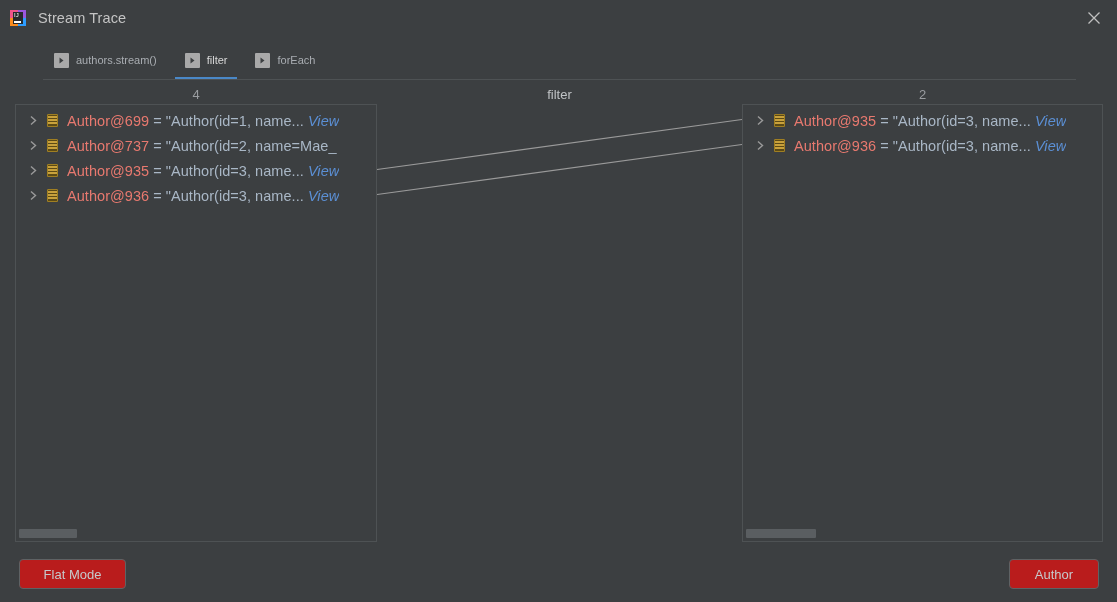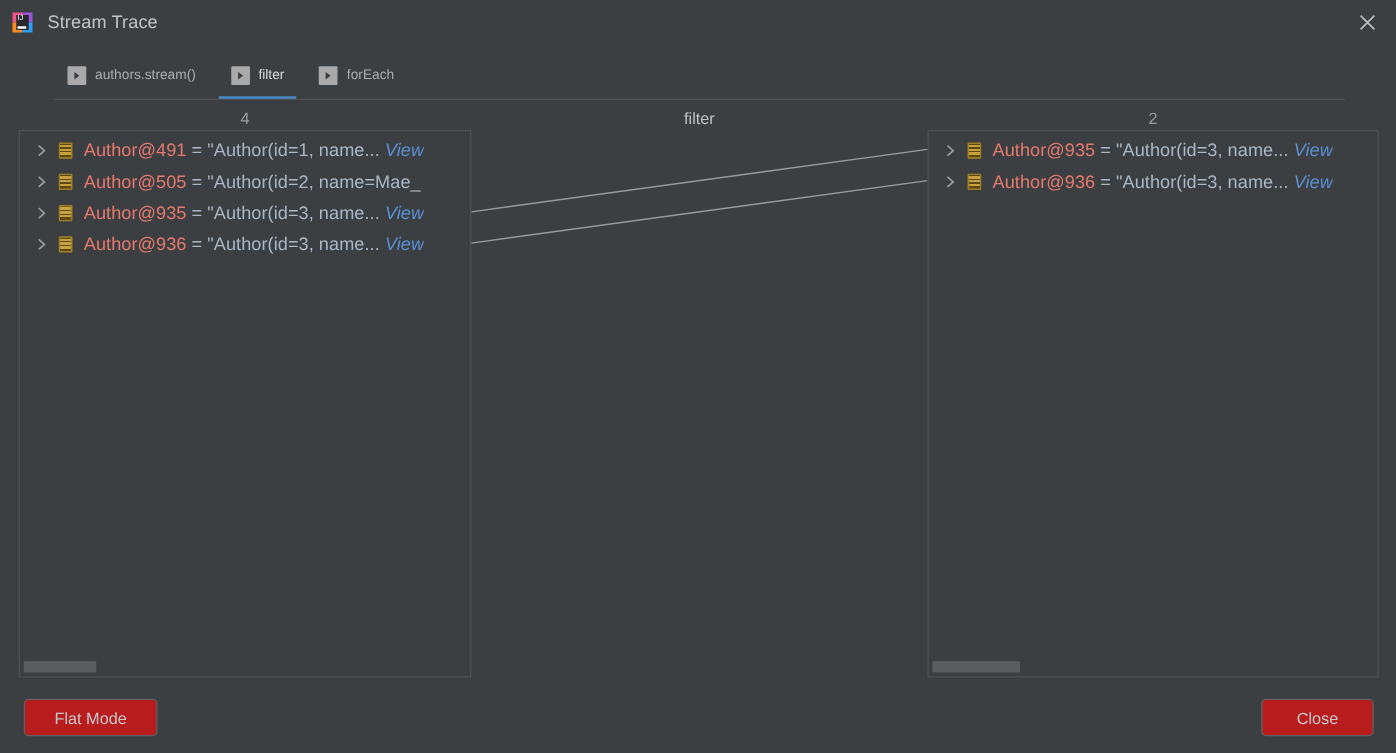--- a/index.html
+++ b/index.html
@@ -338,34 +338,34 @@
     <div class="rows">
 
       <div class="row">
         <span class="chevron">
           <svg width="9" height="11" viewBox="0 0 9 11">
               <path d="M2 1.5 L6.5 5.5 L2 9.5" stroke="#9a9a9a" stroke-width="1.4" fill="none"></path>
             </svg>
         </span>
         <span class="array-icon"></span>
         <span class="row-text">
-          <span class="ref">Author@491</span><span class="eq"> = </span><span class="val">"Author(id=1, name...</span>
+          <span class="ref">Author@699</span><span class="eq"> = </span><span class="val">"Author(id=1, name...</span>
           <span class="view">View</span>
         </span>
       </div>
 
       <div class="row">
         <span class="chevron">
           <svg width="9" height="11" viewBox="0 0 9 11">
               <path d="M2 1.5 L6.5 5.5 L2 9.5" stroke="#9a9a9a" stroke-width="1.4" fill="none"></path>
             </svg>
         </span>
         <span class="array-icon"></span>
         <span class="row-text">
-          <span class="ref">Author@505</span><span class="eq"> = </span><span class="val">"Author(id=2, name=Mae_</span>
+          <span class="ref">Author@737</span><span class="eq"> = </span><span class="val">"Author(id=2, name=Mae_</span>
           <span class="view"></span>
         </span>
       </div>
 
       <div class="row">
         <span class="chevron">
           <svg width="9" height="11" viewBox="0 0 9 11">
               <path d="M2 1.5 L6.5 5.5 L2 9.5" stroke="#9a9a9a" stroke-width="1.4" fill="none"></path>
             </svg>
         </span>
@@ -429,15 +429,15 @@
       <div class="thumb"></div>
     </div>
   </div>
 
   <svg id="links">
       <line x1="0" y1="65.5" x2="365" y2="15.5" stroke="#9a9a9a" stroke-width="1.2"></line>
       <line x1="0" y1="90.5" x2="365" y2="40.5" stroke="#9a9a9a" stroke-width="1.2"></line>
     </svg>
 
   <div class="btn" id="flat-mode-button">Flat Mode</div>
-  <div class="btn" id="close-button">Close</div>
+  <div class="btn" id="close-button">Author</div>
 
 </div>
 
 </body></html>

